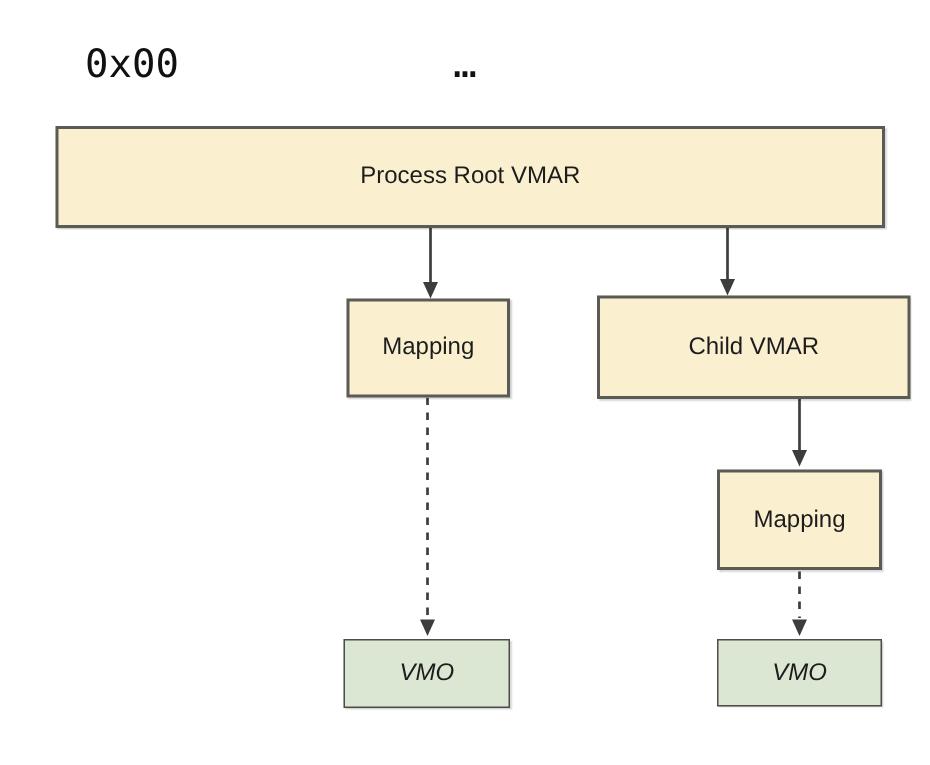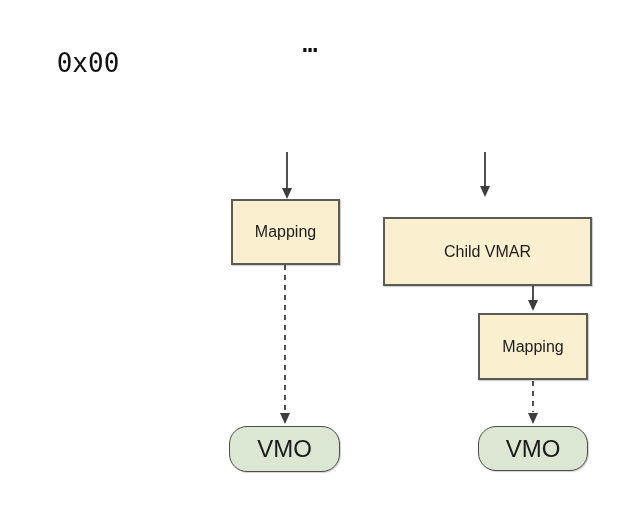--- a/index.html
+++ b/index.html
@@ -25,46 +25,47 @@
   .addr {
     position: absolute;
     top: 28px;
     font-family: "DejaVu Sans Mono", monospace;
     font-size: 26px;
     line-height: 30px;
     color: #111;
     text-align: center;
     white-space: nowrap;
   }
-  .addr-start  { left: 38px;  width: 100px; margin-top: 20px; }
+  .addr-start  { left: 38px;  width: 100px; }
   .addr-middle { left: 260px; width: 100px; }
   .addr-end    { left: 475px; width: 100px; }
 
   .node {
     position: absolute;
     display: flex;
     align-items: center;
     justify-content: center;
     text-align: center;
     box-shadow: 1px 1px 1px rgba(0,0,0,0.18);
   }
   .vmar-node {
     background: var(--vmar-fill);
     border: 2px solid var(--vmar-border);
     font-size: 16px;
   }
   .vmo-node {
     background: var(--vmo-fill);
     border: 1.5px solid var(--vmo-border);
-    border-radius: 18px;
-    font-size: 24px;
+    border-radius: 0;
+    font-size: 16px;
+    font-style: italic;
   }
   .node-root-vmar     { left: 37px;  top: 84px;  width: 553px; height: 68px; }
   .node-mapping-left  { left: 231px; top: 199px; width: 109px; height: 66px; }
-  .node-child-vmar    { left: 383px; top: 197px; width: 209px; height: 69px; margin-top: 20px; }
+  .node-child-vmar    { left: 398px; top: 197px; width: 209px; height: 69px; }
   .node-mapping-right { left: 478px; top: 313px; width: 110px; height: 67px; }
   .node-vmo-left      { left: 229px; top: 426px; width: 111px; height: 46px; }
   .node-vmo-right     { left: 478px; top: 426px; width: 110px; height: 45px; }
 
   .connector-layer {
     position: absolute;
     left: 0; top: 0;
     width: 620px;
     height: 510px;
     pointer-events: none;
@@ -102,20 +103,23 @@
       <line class="dashed" x1="285" y1="265" x2="285" y2="412"></line>
       <polygon points="285,424 280,413 290,413"></polygon>
     </g>
 
     <g>
       <line class="dashed" x1="533" y1="381" x2="533" y2="412"></line>
       <polygon points="533,424 528,413 538,413"></polygon>
     </g>
   </svg>
 
+  <div class="node vmar-node node-root-vmar">
+    <span>Process Root VMAR</span>
+  </div>
 
   <div class="node vmar-node node-mapping-left">
     <span>Mapping</span>
   </div>
 
   <div class="node vmar-node node-child-vmar">
     <span>Child VMAR</span>
   </div>
 
   <div class="node vmar-node node-mapping-right">

